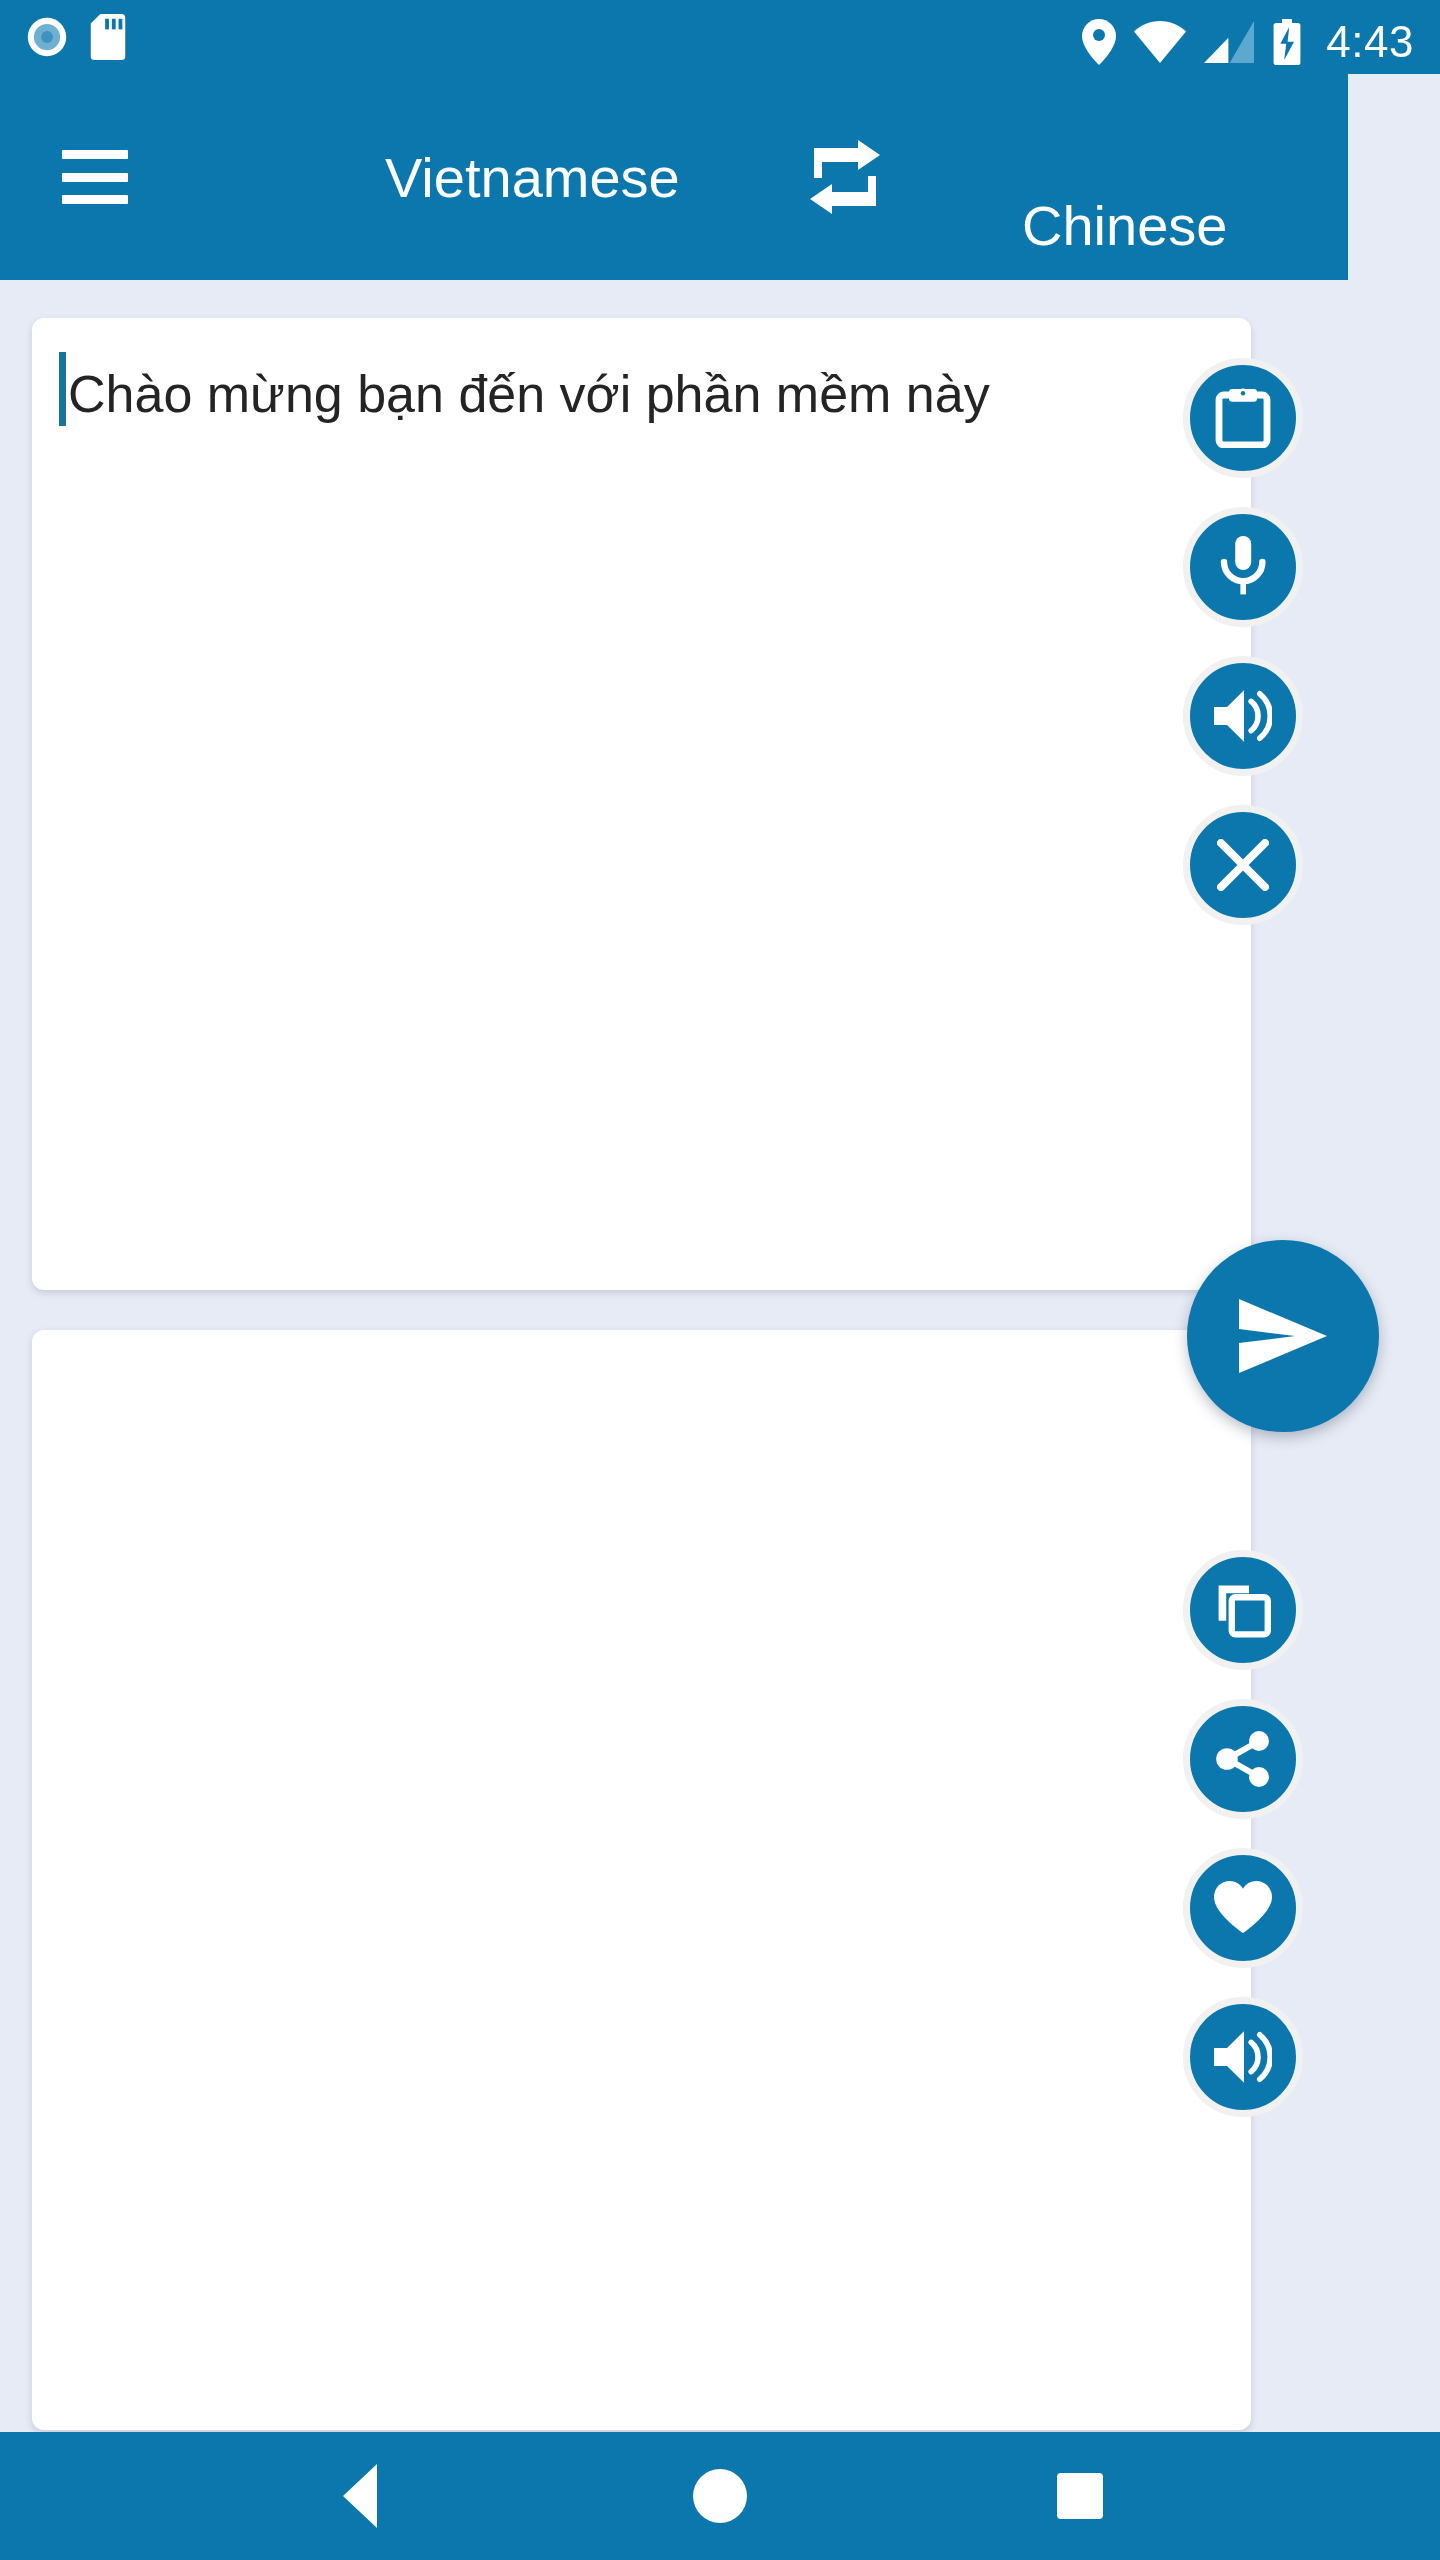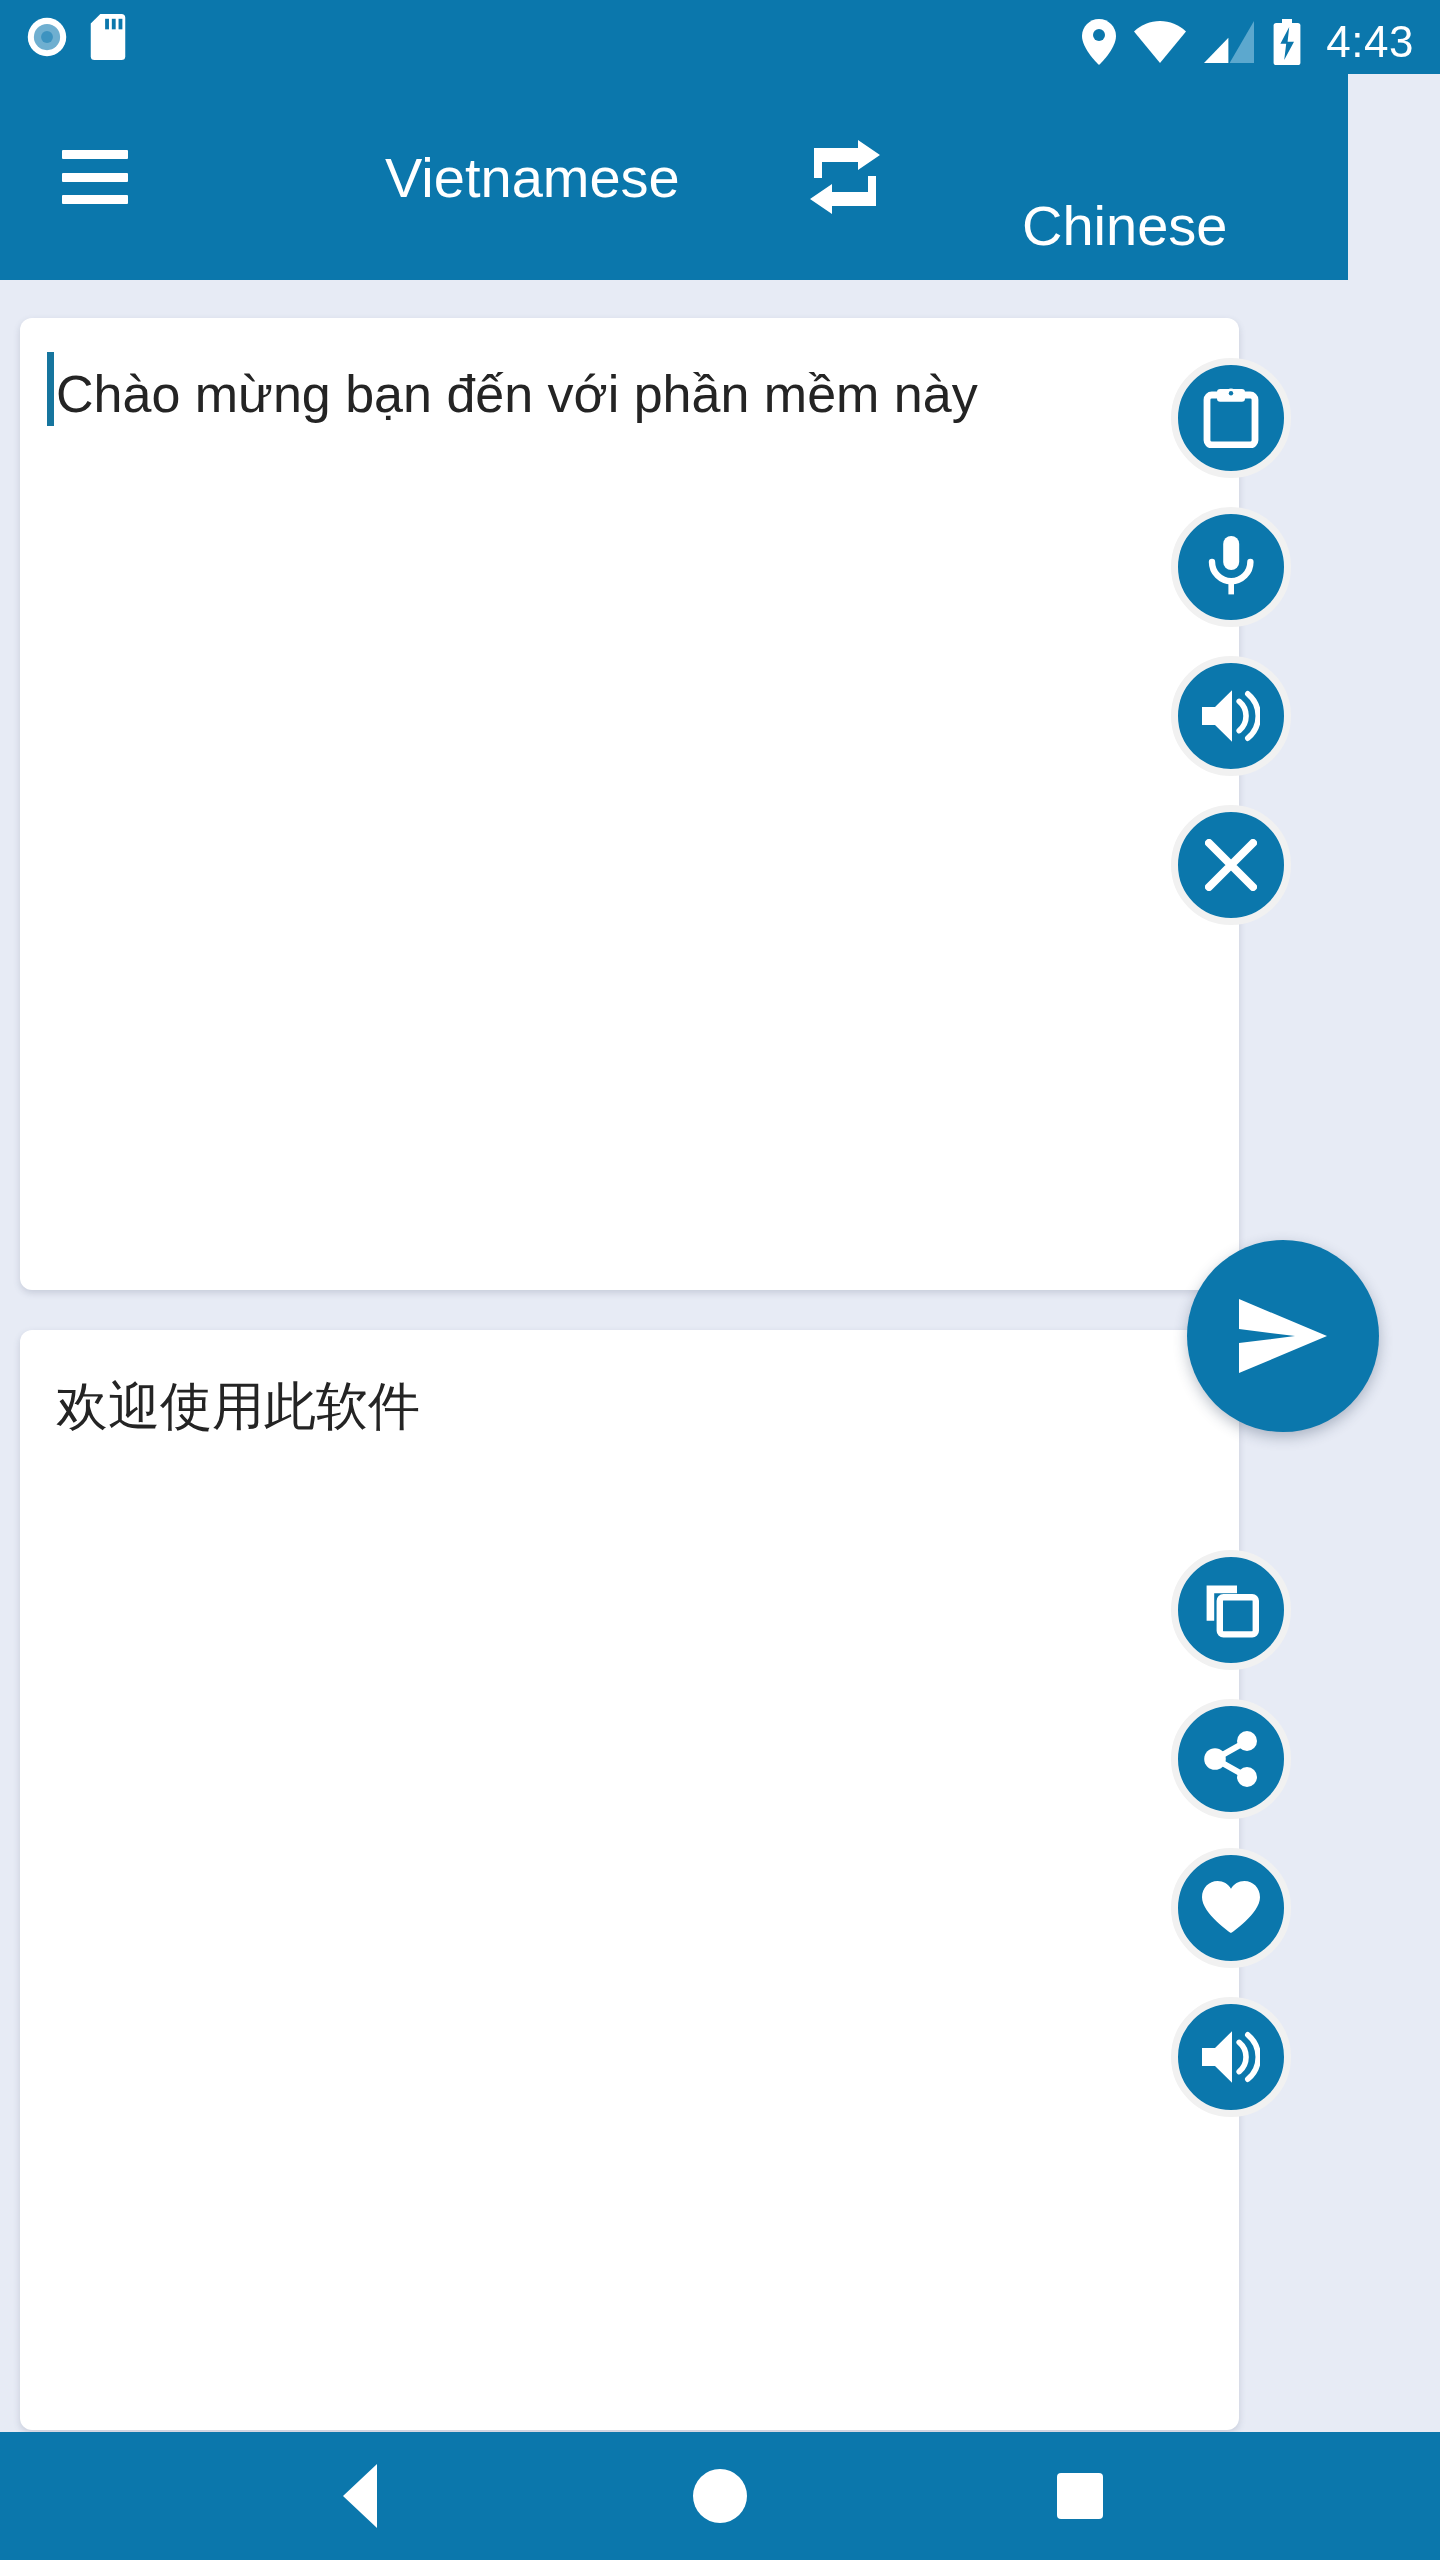--- a/index.html
+++ b/index.html
@@ -102,21 +102,21 @@
     height: 100px;
     display: flex;
     align-items: center;
     justify-content: center;
     cursor: pointer;
   }
 
   
   .card {
     position: absolute;
-    left: 20px;
+    left: 32px;
     width: 1219px;
     background: #ffffff;
     border-radius: 12px;
     box-shadow: 0 3px 7px rgba(70, 80, 110, 0.20);
   }
   .card-source { top: 318px;  height: 972px; }
   .card-target { top: 1330px; height: 1100px; }
 
   .card-text {
     position: absolute;
@@ -320,21 +320,20 @@
   <div class="action-btn" style="left:1151px; top:487px;">
     <span>
       <svg width="52" height="52" viewBox="0 0 26 26">
         <path d="M2 2 L24 24 M24 2 L2 24" stroke="#ffffff" stroke-width="4" stroke-linecap="round"></path>
       </svg>
     </span>
   </div>
 </div>
 
 <div class="card card-target">
-  <div class="card-text">欢迎使用此软件</div>
 
   <div class="action-btn" style="left:1151px; top:220px;">
     <span>
       <svg width="56" height="56" viewBox="0 0 28 28">
         <path d="M1.8 1.8 H17 V5.6 H5.6 V19.4 H1.8 Z" fill="#ffffff"></path>
         <rect x="8.4" y="7.6" width="18" height="18.6" rx="1.8" fill="none" stroke="#ffffff" stroke-width="3.2"></rect>
       </svg>
     </span>
   </div>
 

